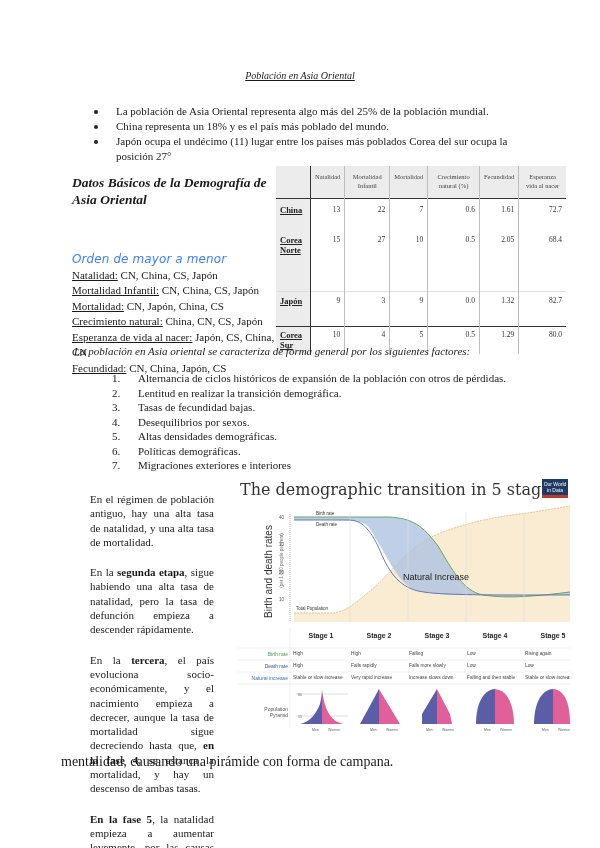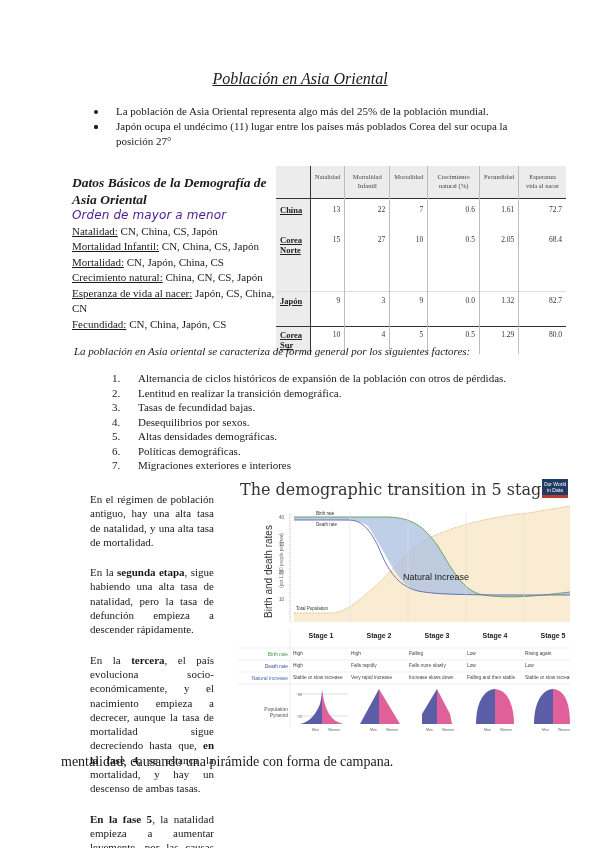--- a/index.html
+++ b/index.html
@@ -1,26 +1,26 @@
 <!DOCTYPE html>
 <html><head>
 <meta charset="utf-8">
 <style>
   html, body { margin:0; padding:0; background:#ffffff; }
   body { width:600px; height:848px; position:relative; overflow:hidden;
          font-family:"Liberation Serif","DejaVu Serif",serif; color:#1a1a1a; }
   .abs { position:absolute; }
-  .title { left:0; width:600px; top:70px; text-align:center; font-size:16px; font-style:italic; text-decoration:underline; }
+  .title { left:0; width:600px; top:70px; text-align:center; font-size:10px; font-style:italic; text-decoration:underline; }
   .bullets { left:88px; top:100px; width:420px; margin:4px; padding:0; list-style:none; font-size:11px; line-height:15px; }
   .bullets li { position:relative; padding-left:24px; }
   .bullets li .dot { position:absolute; left:2px; top:6px; width:4px; height:4px; border-radius:50%; background:#222; }
 
   .basic { left:72px; top:174px; width:205px; font-size:11px; line-height:15.5px; }
   .basic .h { font-weight:bold; font-style:italic; font-size:13.5px; line-height:17px; }
-  .basic .sub { font-style:italic; font-size:12px; font-family:"DejaVu Sans","Liberation Sans",sans-serif; font-weight:300; letter-spacing:0.1px; color:#4c1d95; }
+  .basic .sub { font-style:italic; font-size:12px; font-family:"DejaVu Sans","Liberation Sans",sans-serif; font-weight:300; letter-spacing:0.1px; color:#3b82f6;margin-top:44px; }
   .basic .u { text-decoration:underline; }
 
   table.demo { position:absolute; left:276px; top:166px; border-collapse:collapse; font-size:7.5px; width:290px; }
   table.demo th, table.demo td { border-right:1px solid #bdbdbd; padding:2px 4px; vertical-align:top; }
   table.demo th { background:#ececec; font-weight:normal; color:#444; text-align:center; height:24px; line-height:9px; font-size:6.5px; vertical-align:top; padding-top:6px; }
   table.demo th:first-child { border-right:1.5px solid #333; }
   table.demo thead tr { border-bottom:1.5px solid #333; }
   table.demo td { text-align:right; color:#333; }
   table.demo td.rl { background:#ececec; text-align:left; font-weight:bold; font-size:8.5px; color:#222; border-right:1.5px solid #333; width:26px; line-height:10px;text-decoration:underline; }
   table.demo tr.r1 td { height:24px; padding-top:6px; }
@@ -49,21 +49,21 @@
   .fig .cell { position:absolute; font-size:4.8px; color:#444; white-space:nowrap; }
   .fig .pp-lab { position:absolute; left:8px; top:230px; width:42px; text-align:right; font-size:5px; color:#555; line-height:6px; }
 </style>
 </head>
 <body>
 
 <div class="abs title">Población en Asia Oriental</div>
 
 <ul class="abs bullets">
   <li><span class="dot"></span><span>La población de Asia Oriental representa algo más del 25% de la población mundial.</span></li>
-  <li><span class="dot"></span></li>
+  <li><span class="dot"></span><span>China representa un 18% y es el país más poblado del mundo.</span></li>
   <li><span class="dot"></span><span>Japón ocupa el undécimo (11) lugar entre los países más poblados Corea del sur ocupa la posición 27°</span></li>
 </ul>
 
 <div class="abs basic">
   <div class="h">Datos Básicos de la Demografía de Asia Oriental</div>
   <div class="sub">Orden de mayor a menor</div>
   <div><span class="u">Natalidad:</span><span> CN, China, CS, Japón</span></div>
   <div><span class="u">Mortalidad Infantil:</span><span> CN, China, CS, Japón</span></div>
   <div><span class="u">Mortalidad:</span><span> CN, Japón, China, CS</span></div>
   <div><span class="u">Crecimiento natural:</span><span> China, CN, CS, Japón</span></div>

